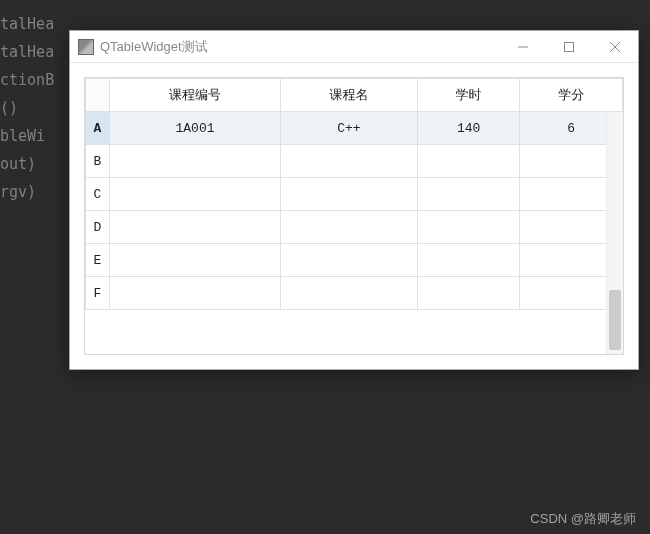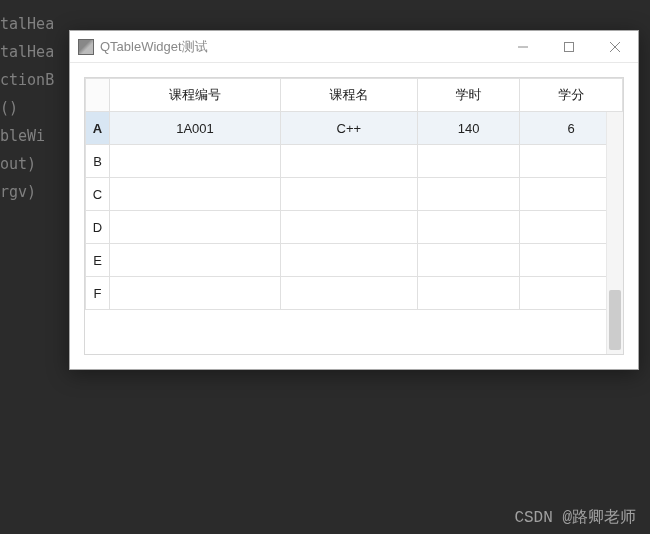--- a/index.html
+++ b/index.html
@@ -67,20 +67,21 @@
       padding: 14px;
       height: calc(100% - 32px);
     }
     .table-wrap {
       width: 100%;
       height: 100%;
       border: 1px solid #d8d8d8;
       overflow: hidden;
       position: relative;
       background: #fff;
+      font-family: Liberation Mono, monospace;
     }
     table {
       border-collapse: collapse;
       width: 100%;
       font-size: 13px;
       color: #222;
     }
     th, td {
       border: 1px solid #e0e0e0;
       height: 33px;
@@ -122,22 +123,22 @@
       top: 178px;
       height: 60px;
       background: #ccc;
       border-radius: 2px;
     }
     .watermark {
       position: absolute;
       right: 14px;
       bottom: 6px;
       color: #a0a0a0;
-      font-size: 16px;
-      font-family: Liberation Mono, monospace;
+      font-size: 13px;
+      font-family: Liberation Sans, sans-serif;
     }
   </style>
 </head>
 <body>
 
 <div class="code-bg" id="code-lines"><span></span><span>talHea</span><span></span><span>talHea                                                               n)</span><span></span><span>ctionB</span><span>()</span><span>bleWi</span><span>out)</span><span></span><span></span><span></span><span></span><span></span><span></span><span></span><span>rgv)</span></div>
 
 <div class="window">
   <div class="titlebar">
     <span class="titlebar-icon"></span>

